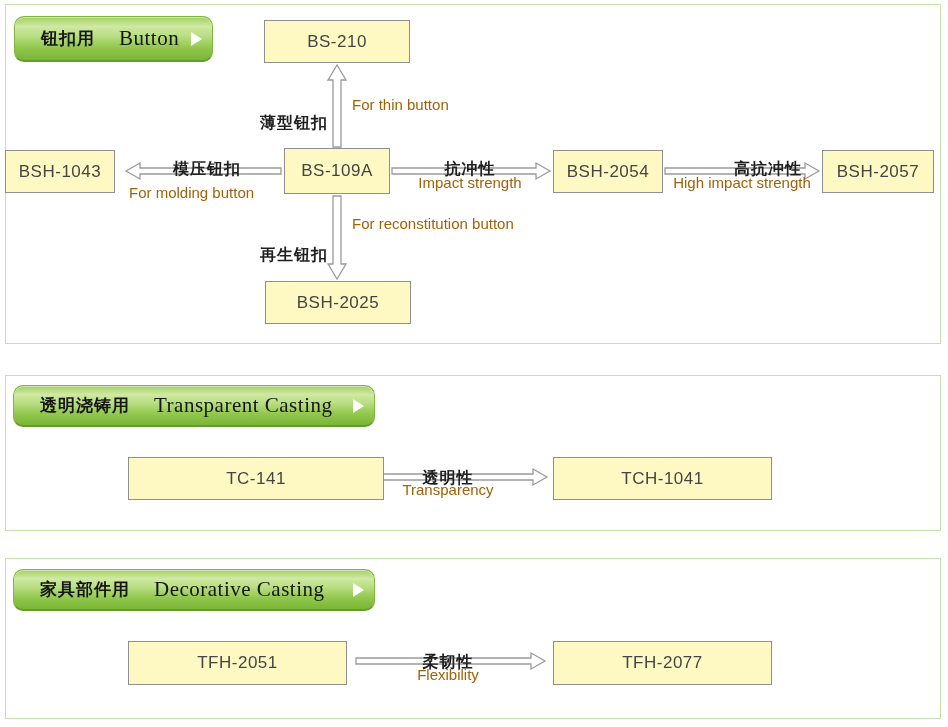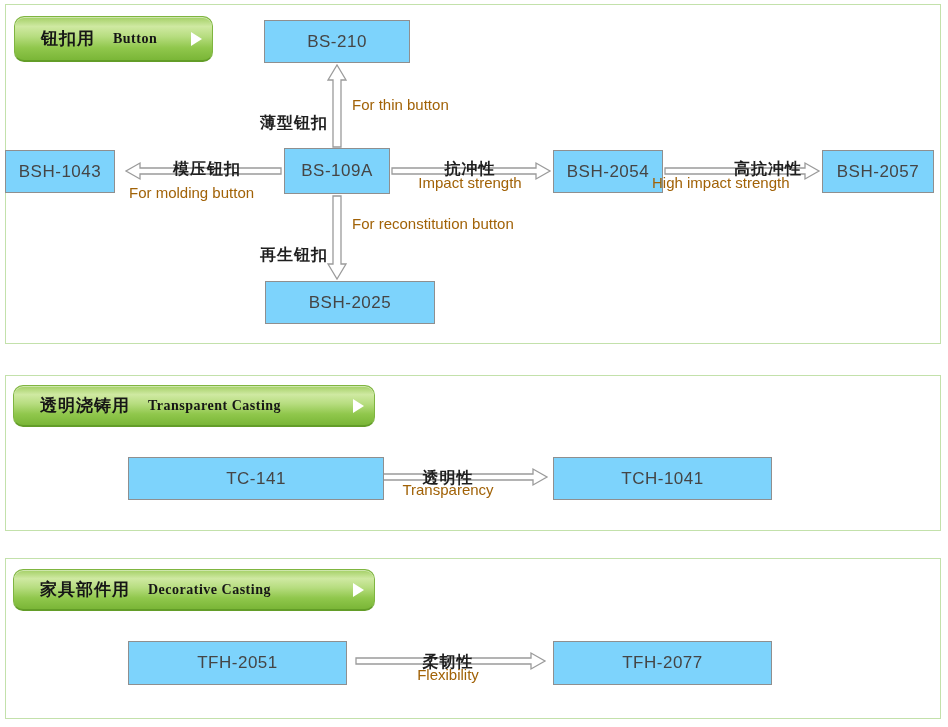--- a/index.html
+++ b/index.html
@@ -13,29 +13,29 @@
   .overlay{position:absolute;left:0;top:0;width:948px;height:727px;pointer-events:none;}
   .arrow{fill:#ffffff;stroke:#9b9b9b;stroke-width:1.3;stroke-linejoin:miter;}
   .pill{
     position:absolute;box-sizing:border-box;display:flex;align-items:center;
     padding-left:26px;border-radius:10px;
     background:linear-gradient(180deg,#a3cf65 0%,#cfe9a2 22%,#b7dd80 45%,#90c74c 72%,#7ab637 100%);
     border:1px solid #7fb540;border-bottom:2px solid #639d28;
     box-shadow:inset 0 1px 0 rgba(255,255,255,.45);
   }
   .pill-zh{font-size:17px;font-weight:bold;color:#161616;letter-spacing:1px;}
-  .pill-en{font-size:14px;font-weight:bold;color:#161616;margin-left:18px;
+  .pill-en{font-size:21px;font-weight:normal;color:#161616;margin-left:24px;
     font-family:"Liberation Serif", serif;letter-spacing:.5px;}
   .play{
     position:absolute;right:10px;top:50%;transform:translateY(-50%);
     width:0;height:0;border-left:11px solid #ffffff;
     border-top:7px solid transparent;border-bottom:7px solid transparent;
   }
   .node{
-    position:absolute;box-sizing:border-box;background:#7dd3fc;border:1px solid #8f8f8f;
+    position:absolute;box-sizing:border-box;background:#fef9c3;border:1px solid #8f8f8f;
     display:flex;align-items:center;justify-content:center;
     font-size:17px;color:#454545;letter-spacing:.5px;
   }
   .zh-label{
     position:absolute;font-size:16px;font-weight:bold;color:#1f1f1f;
     letter-spacing:1px;white-space:nowrap;margin-top:19px;
   }
   .en-label{
     position:absolute;font-size:15px;color:#a16207;white-space:nowrap;
   }
@@ -63,33 +63,33 @@
     <span class="pill-zh">钮扣用</span>
     <span class="pill-en">Button</span>
     <span class="play"></span>
   </div>
 
   <div class="node" style="left:264px;top:20px;width:146px;height:43px">BS-210</div>
   <div class="node" style="left:5px;top:150px;width:110px;height:43px">BSH-1043</div>
   <div class="node" style="left:284px;top:148px;width:106px;height:46px">BS-109A</div>
   <div class="node" style="left:553px;top:150px;width:110px;height:43px">BSH-2054</div>
   <div class="node" style="left:822px;top:150px;width:112px;height:43px">BSH-2057</div>
-  <div class="node" style="left:265px;top:281px;width:170px;height:43px">BSH-2025</div>
+  <div class="node" style="left:265px;top:281px;width:146px;height:43px">BSH-2025</div>
 
   <div class="zh-label" style="left:222px;top:94px;width:106px;text-align:right">薄型钮扣</div>
   <div class="en-label" style="left:352px;top:96px">For thin button</div>
 
   <div class="zh-label" style="left:147px;top:140px;width:120px;text-align:center">模压钮扣</div>
   <div class="en-label" style="left:129px;top:184px;width:160px;text-align:left">For molding button</div>
 
   <div class="zh-label" style="left:410px;top:140px;width:120px;text-align:center">抗冲性</div>
   <div class="en-label" style="left:390px;top:174px;width:160px;text-align:center">Impact strength</div>
 
   <div class="zh-label" style="left:682px;top:140px;width:120px;text-align:right">高抗冲性</div>
-  <div class="en-label" style="left:652px;top:174px;width:180px;text-align:left">High impact strength</div>
+  <div class="en-label" style="left:652px;top:174px;width:180px;text-align:center">High impact strength</div>
 
   <div class="zh-label" style="left:222px;top:226px;width:106px;text-align:right">再生钮扣</div>
   <div class="en-label" style="left:352px;top:215px">For reconstitution button</div>
 
   <div class="pill" style="left:13px;top:385px;width:362px;height:42px">
     <span class="pill-zh">透明浇铸用</span>
     <span class="pill-en">Transparent Casting</span>
     <span class="play"></span>
   </div>
 

